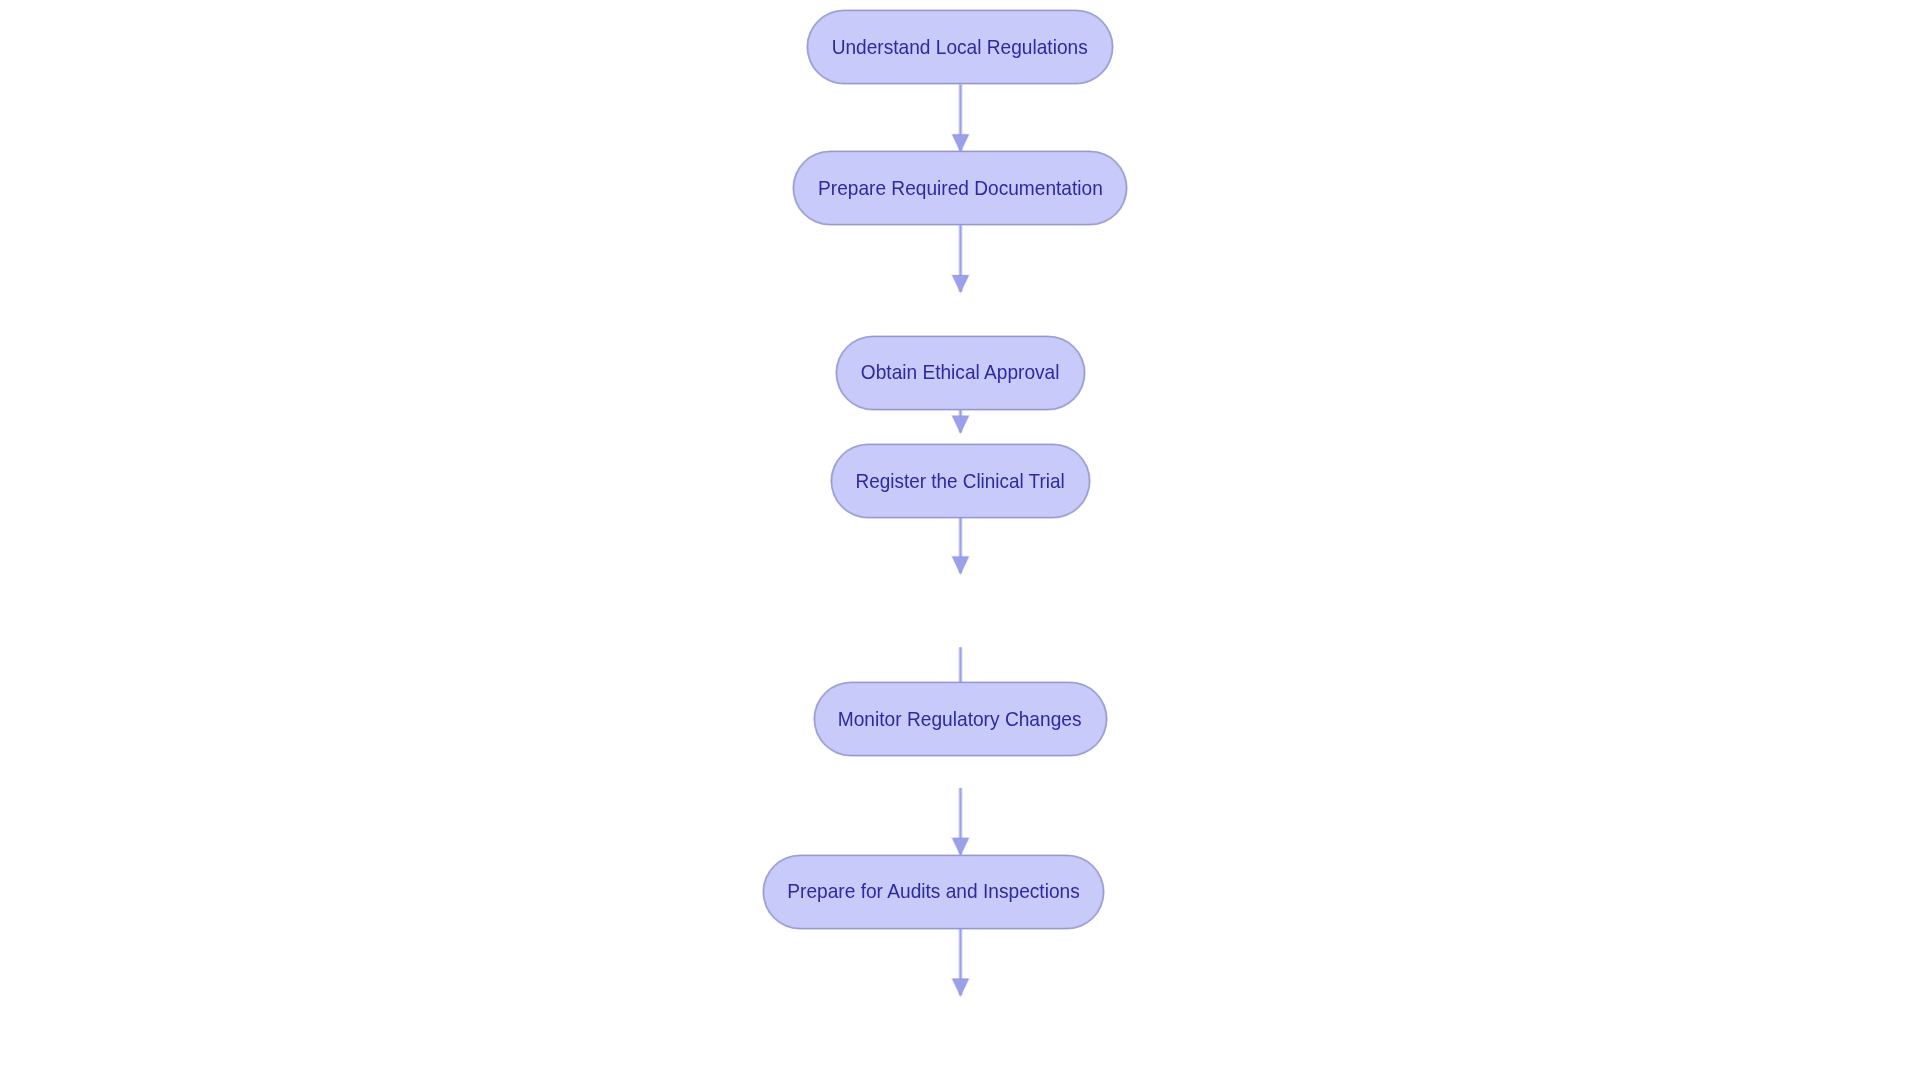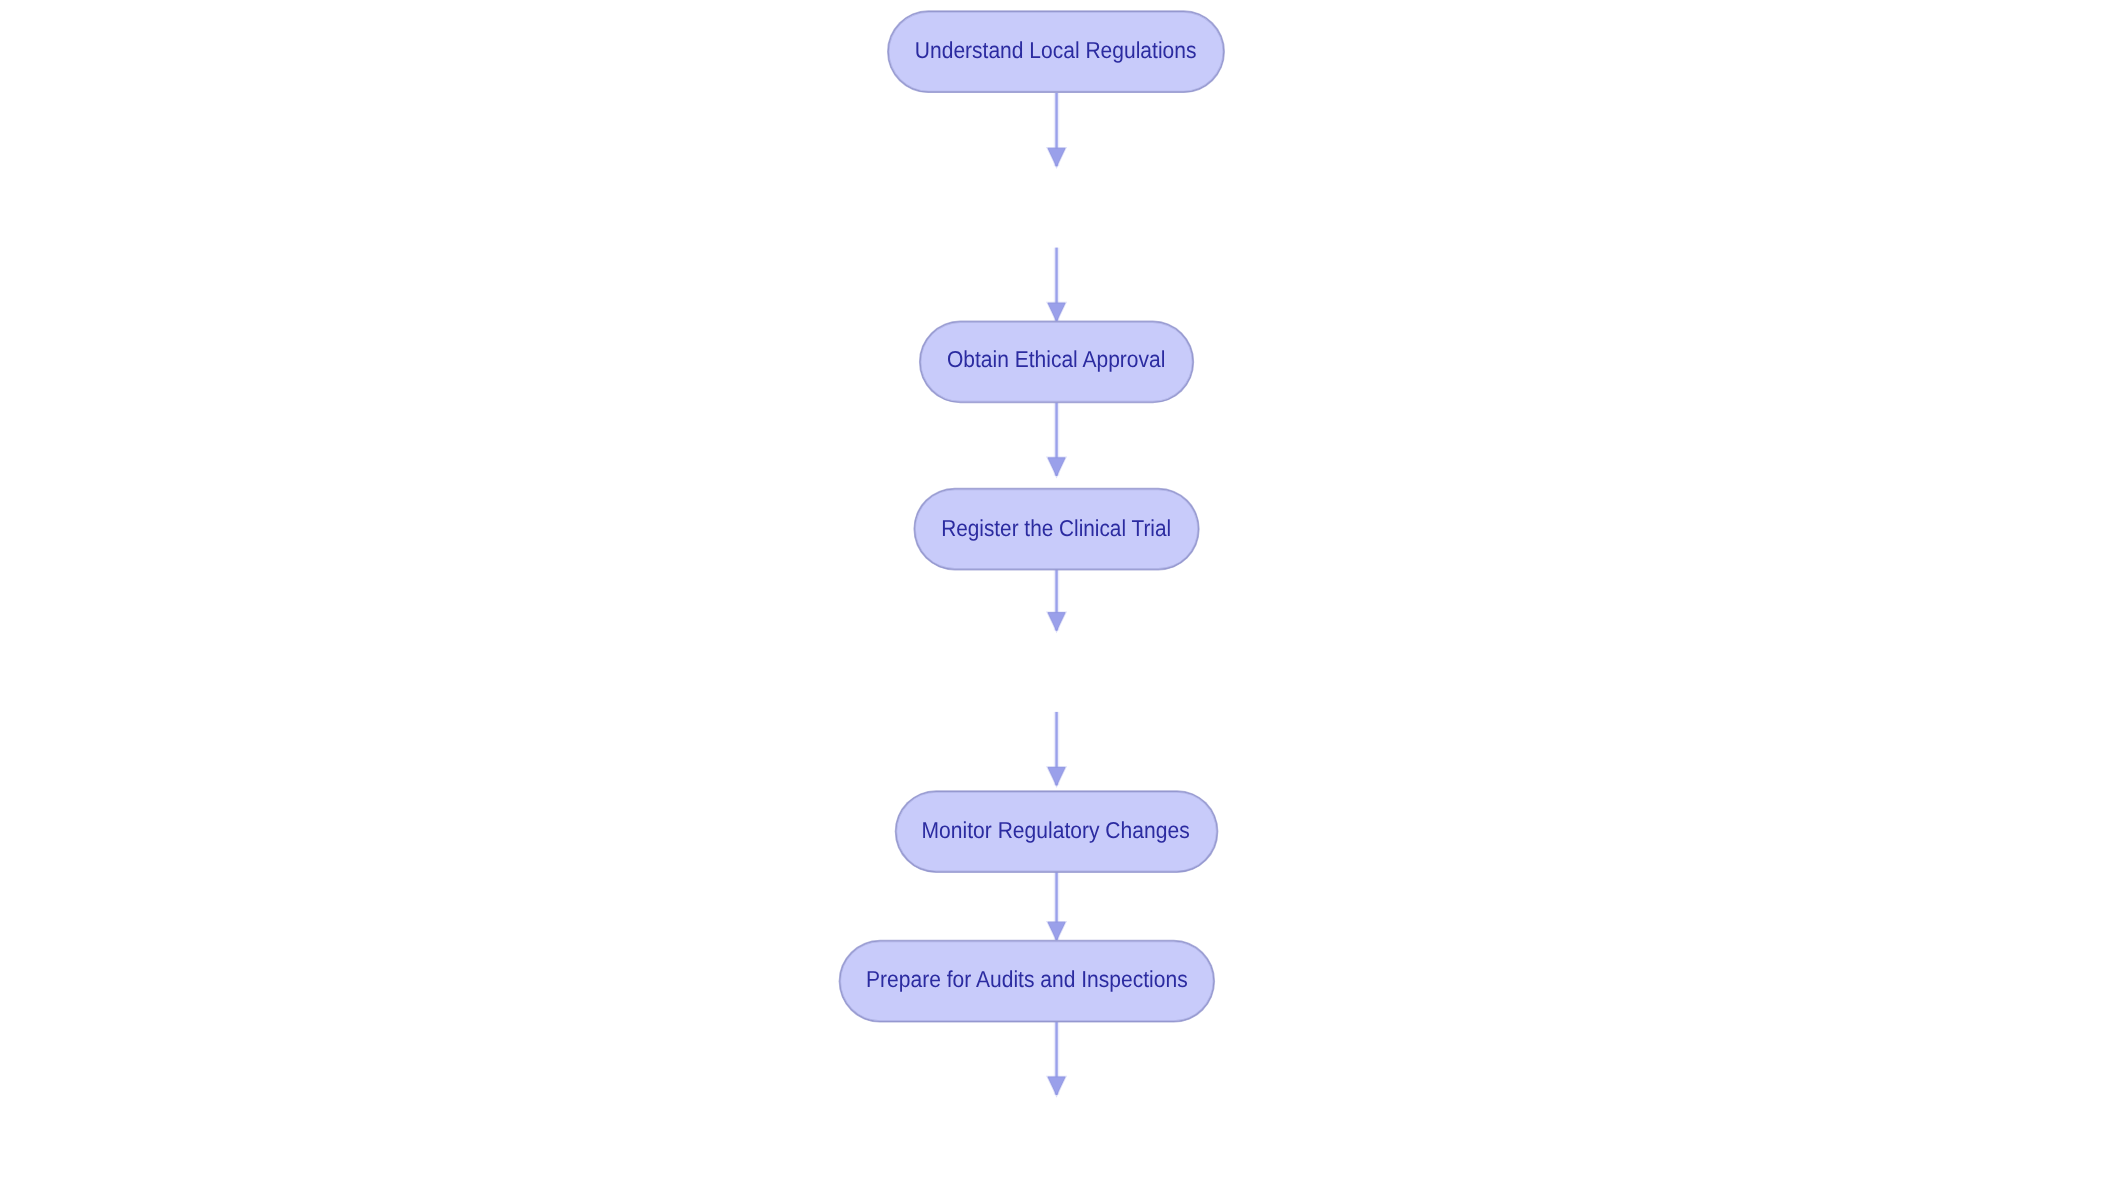--- a/index.html
+++ b/index.html
@@ -15,21 +15,21 @@
   .node-label{font-size:21px;color:#2b2ba0;white-space:nowrap;
               display:inline-block;transform-origin:center center;
               filter:blur(0px);line-height:21px;position:relative;top:-1px;}
   .reg{font-size:15px;position:relative;top:-5px;}
   
   .n1{width:306px;left:807px;top:10.4px}
   .n2{width:334px;left:793px;top:151.1px}
   .n3{width:249px;left:835.5px;top:291.8px}
   .n4{width:259px;left:830.5px;top:444px}
   .n5{width:399px;left:760.5px;top:573.2px}
-  .n6{width:293px;left:813.5px;top:719px}
+  .n6{width:293px;left:813.5px;top:682px}
   .n7{width:341px;left:763px;top:854.6px}
   .n8{width:424px;left:748px;top:995.3px}
   
   .n1 .node-label{transform:scaleX(0.910)}
   .n2 .node-label{transform:scaleX(0.910)}
   .n3 .node-label{transform:scaleX(0.910)}
   .n4 .node-label{transform:scaleX(0.900)}
   .n5 .node-label{transform:scaleX(0.889)}
   .n6 .node-label{transform:scaleX(0.912)}
   .n7 .node-label{transform:scaleX(0.911)}
@@ -81,21 +81,24 @@
       <path class="edge-halo" d="M 960.5 928.6 L 960.5 995.3" stroke="#9aa0ea" stroke-opacity="0.2" stroke-width="5" fill="none"></path>
       <path class="edge-line" d="M 960.5 928.6 L 960.5 995.3" stroke="#9aa0ea" stroke-width="2.2" fill="none"></path>
       <path class="arrowhead-halo" d="M 952.7 979.0 L 968.3 979.0 L 960.5 995.3 Z" fill="#9aa0ea" fill-opacity="0.35" stroke="#9aa0ea" stroke-opacity="0.35" stroke-width="2.2" stroke-linejoin="miter"></path>
       <path class="arrowhead" d="M 952.7 979.0 L 968.3 979.0 L 960.5 995.3 Z" fill="#9aa0ea" stroke="#8b91dd" stroke-width="0.6" stroke-linejoin="miter"></path>
     </g>
   </svg>
 
   <div class="node n1" style="background: rgb(200, 203, 250); border-color: rgb(149, 152, 207);">
       <span class="node-label" style="color: rgb(43, 43, 160);">Understand Local Regulations</span>
     </div>
-  <div class="node n3" style="background: rgb(200, 203, 250); border-color: rgb(149, 152, 207);">
+  <div class="node n2" style="background: rgb(200, 203, 250); border-color: rgb(149, 152, 207);">
+      <span class="node-label" style="color: rgb(43, 43, 160);">Prepare Required Documentation</span>
+    </div>
+  <div class="node n3" style="background: rgb(200, 203, 250); border-color: rgb(149, 152, 207); margin-top: 44px;">
       <span class="node-label" style="color: rgb(43, 43, 160);">Obtain Ethical Approval</span>
     </div>
   <div class="node n4" style="background: rgb(200, 203, 250); border-color: rgb(149, 152, 207);">
       <span class="node-label" style="color: rgb(43, 43, 160);">Register the Clinical Trial</span>
     </div>
   <div class="node n6" style="background: rgb(200, 203, 250); border-color: rgb(149, 152, 207);">
       <span class="node-label" style="color: rgb(43, 43, 160);">Monitor Regulatory Changes</span>
     </div>
   <div class="node n7" style="background: rgb(200, 203, 250); border-color: rgb(149, 152, 207);">
       <span class="node-label" style="color: rgb(43, 43, 160);">Prepare for Audits and Inspections</span>

